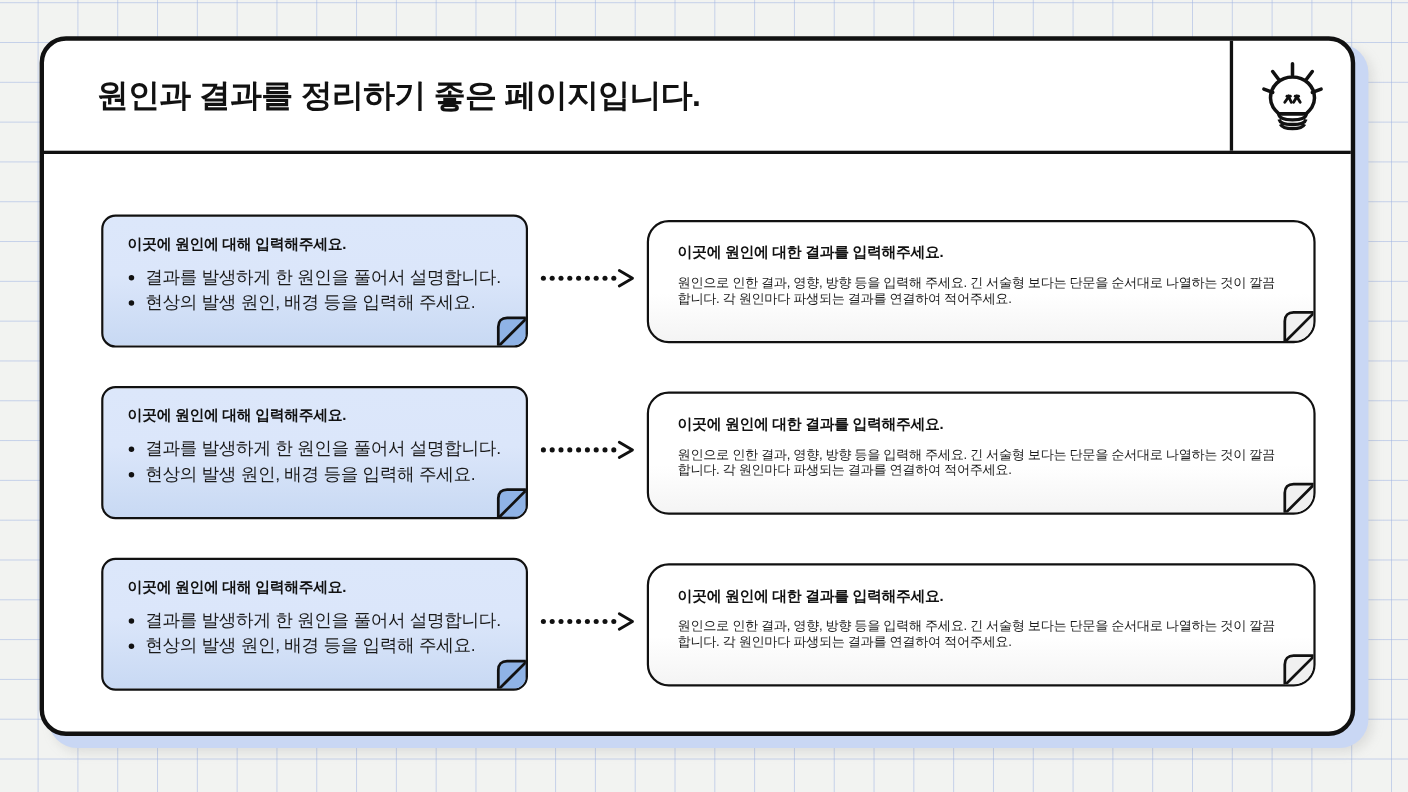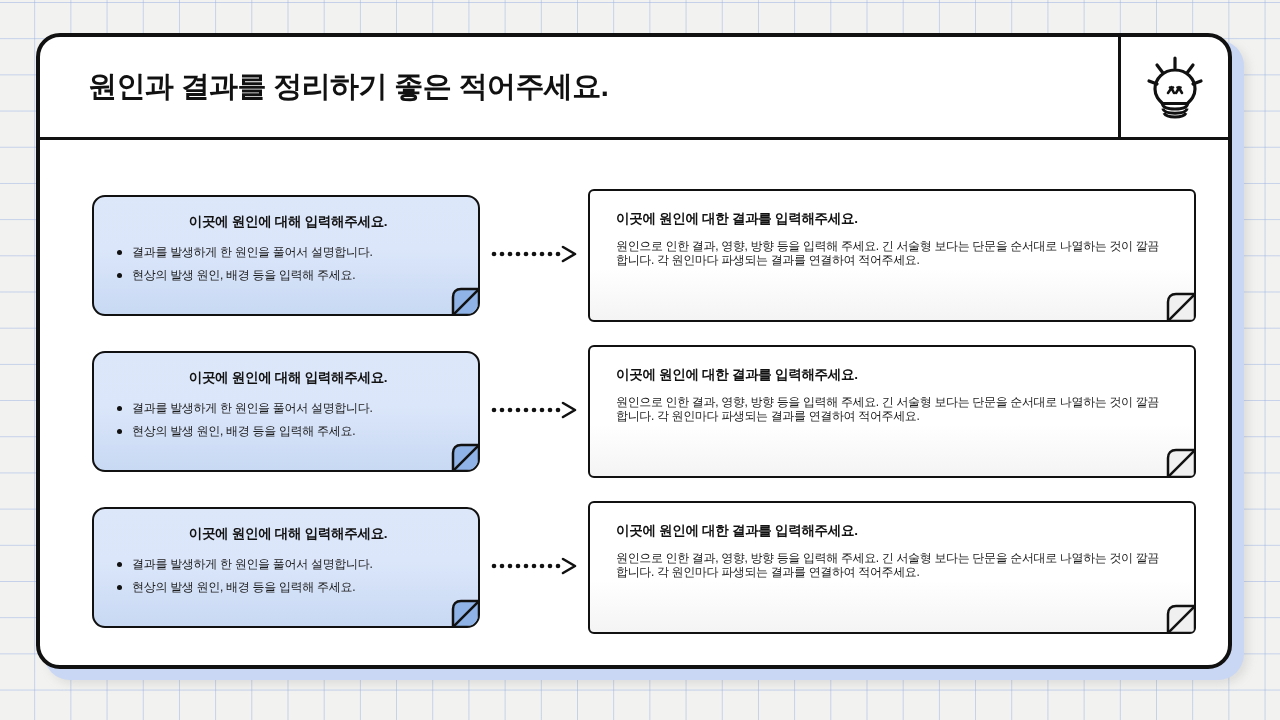--- a/index.html
+++ b/index.html
@@ -123,26 +123,25 @@
     border-radius: 13px;
     padding: 16px 18px 0 22px;
     overflow: hidden;
   }
   .cause-title {
     font-size: 13.5px;
     font-weight: 700;
     color: #111111;
     margin-bottom: 10px;
     letter-spacing: -0.3px;
-    text-align: center;
   }
   .cause-list { list-style: none; }
   .cause-list li {
     position: relative;
-    font-size: 12px;
+    font-size: 16px;
     color: #1a1a1a;
     padding-left: 16px;
     line-height: 23px;
     letter-spacing: -0.3px;
   }
   .cause-list li::before {
     content: "";
     position: absolute;
     left: 1px;
     top: 9px;
@@ -166,24 +165,24 @@
     width: 108px;
     display: flex;
     align-items: center;
     justify-content: center;
   }
 
   
   .effect-card {
     position: relative;
     width: 608px;
-    height: 133px;
+    height: 112px;
     background: linear-gradient(to bottom, #ffffff 0%, #ffffff 60%, #f4f4f4 100%);
     border: 2.5px solid #111111;
-    border-radius: 6px;
+    border-radius: 20px;
     padding: 19px 30px 0 26px;
     overflow: hidden;
   }
   .effect-title {
     font-size: 13.5px;
     font-weight: 700;
     color: #111111;
     margin-bottom: 11px;
     letter-spacing: -0.3px;
   }
@@ -206,21 +205,21 @@
 <body>
 
 <div id="slide-frame">
   <div id="frame-soft-shadow"></div>
   <div id="frame-shadow-blue"></div>
 
   <div id="frame-body">
 
     <div id="header">
       <div id="header-title-area">
-        <div id="page-title">원인과 결과를 정리하기 좋은 적어주세요.</div>
+        <div id="page-title">원인과 결과를 정리하기 좋은 페이지입니다.</div>
       </div>
       <div id="header-icon-cell">
         <span id="bulb-icon">
           <svg width="58" height="64" viewBox="0 0 58 64">
             <g fill="none" stroke="#111111" stroke-width="3.2" stroke-linecap="round">
               <line x1="29" y1="3" x2="29" y2="13"></line>
               <line x1="11" y1="10" x2="17" y2="18"></line>
               <line x1="47" y1="10" x2="41" y2="18"></line>
               <line x1="3" y1="26" x2="11" y2="29"></line>
               <line x1="55" y1="26" x2="47" y2="29"></line>

